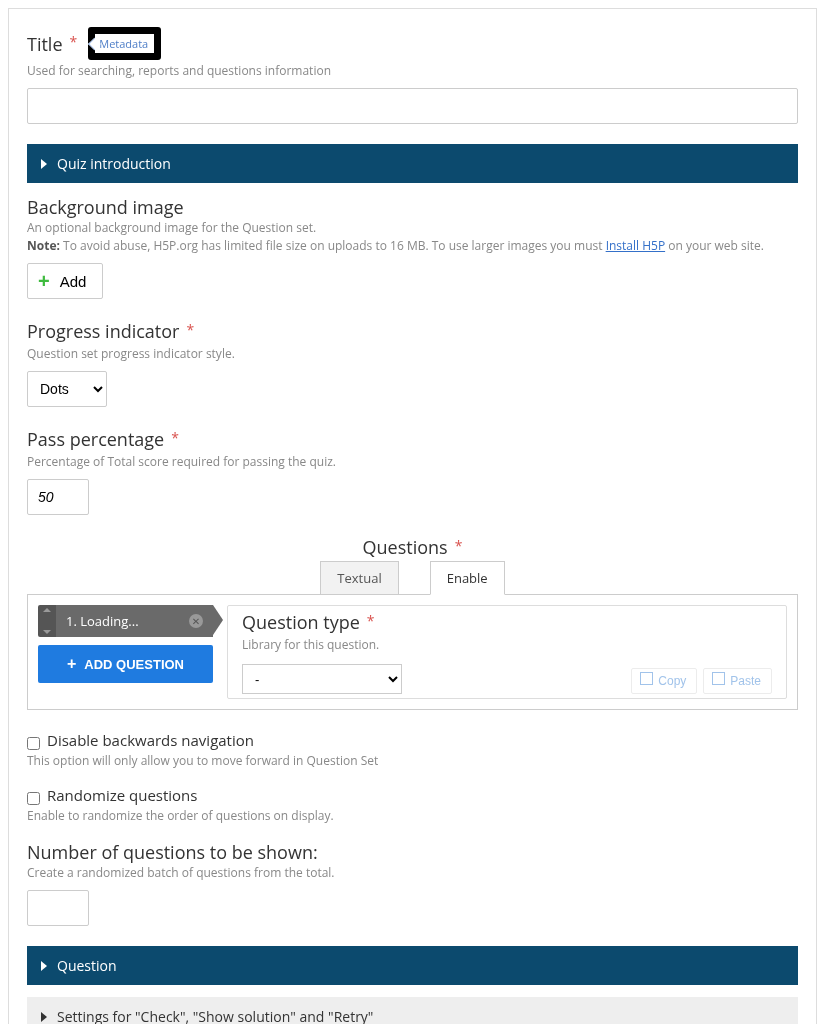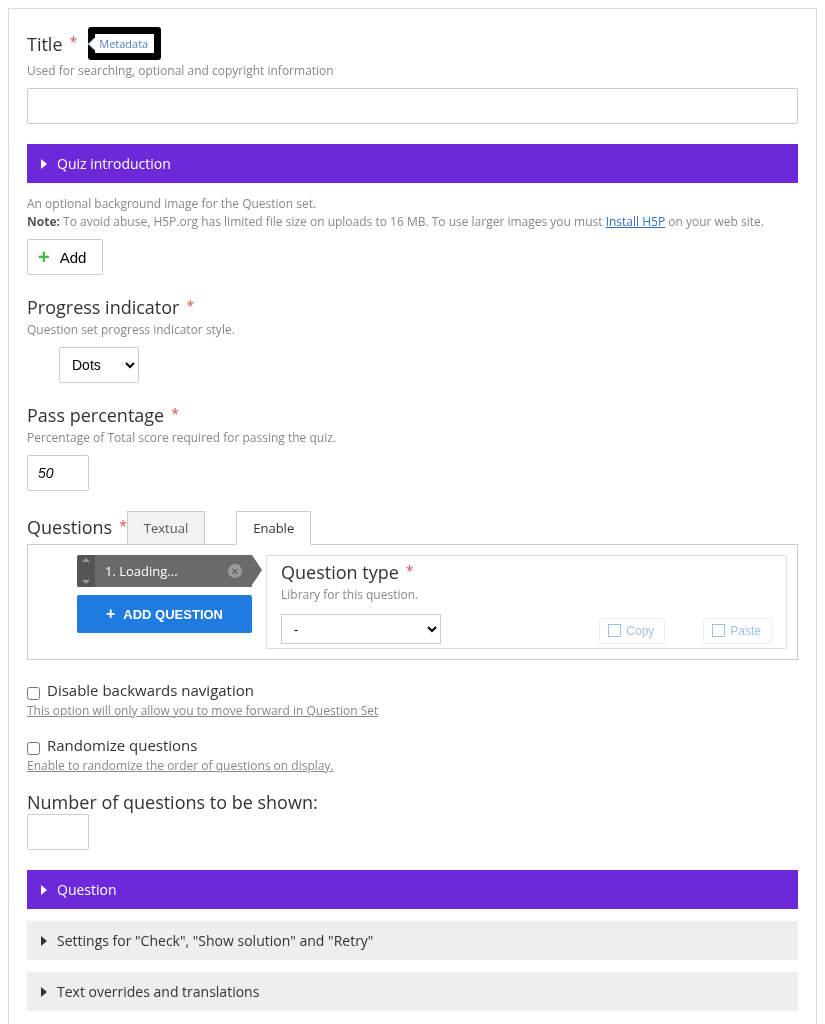--- a/index.html
+++ b/index.html
@@ -9,78 +9,79 @@
 .field-label-row { display: flex; align-items: center; gap: 7px; margin-bottom: 2px; }
 .field-label { font-size: 18px; color: #333; font-weight: 400; }
 .required { color: #d9534f; font-size: 14px; position: relative; top: -2px; }
 .metadata-tag { display: inline-flex; align-items: center; font-size: 11px; color: #4e7ec7; border: 7px solid #000000; border-radius: 3px; padding: 2px 6px 2px 4px; position: relative; margin-left: 4px; }
 .metadata-tag::before { content: ""; position: absolute; left: -5px; top: 50%; transform: translateY(-50%) rotate(45deg); width: 8px; height: 8px; border-left: 1px solid #a7c1e8; border-bottom: 1px solid #a7c1e8; background: #fff; }
 .field-desc { font-size: 12px; color: #888; margin-bottom: 8px; line-height: 1.5; }
 .field-desc b { color: #555; }
 .link { color: #3470c9; }
 .text-input { width: 100%; height: 36px; border: 1px solid #ccc; border-radius: 2px; padding: 6px 10px; font-size: 14px; }
 .small-input { width: 62px; height: 36px; border: 1px solid #ccc; border-radius: 2px; padding: 6px 10px; font-size: 14px; font-style: italic; }
-.select-input { height: 36px; border: 1px solid #ccc; border-radius: 2px; padding: 4px 8px; font-size: 14px; background: #fff; margin-left: 32px; }
+.select-input { height: 36px; border: 1px solid #ccc; border-radius: 2px; padding: 4px 8px; font-size: 14px; background: #fff; }
 .select-input.w80 { width: 80px; }
-.accordion { background: #6d28d9; color: #fff; padding: 10px 14px; font-size: 14px; display: flex; align-items: center; gap: 10px; cursor: pointer; margin-bottom: 18px; }
+.accordion { background: #0c4a6e; color: #fff; padding: 10px 14px; font-size: 14px; display: flex; align-items: center; gap: 10px; cursor: pointer; margin-bottom: 18px; }
 .accordion.light { background: #eee; color: #333; }
 .caret { width: 0; height: 0; border-top: 5px solid transparent; border-bottom: 5px solid transparent; border-left: 6px solid currentColor; display: inline-block; }
 .add-btn { display: inline-flex; align-items: center; gap: 10px; border: 1px solid #ccc; background: #fff; padding: 7px 16px 7px 10px; font-size: 15px; cursor: pointer; border-radius: 2px; }
 .plus-icon { color: #3fbb3f; font-size: 20px; font-weight: bold; line-height: 1; }
-.questions-header { display: flex; align-items: center; justify-content: flex-start; margin-bottom: 0; }
+.questions-header { display: flex; align-items: center; justify-content: space-between; margin-bottom: 0; flex-direction: column; }
 .tabs { display: flex; gap: 31px; }
 .tab { padding: 7px 16px; font-size: 13px; border: 1px solid #ccc; cursor: pointer; }
 .tab.inactive { background: #f2f2f2; color: #555; }
 .tab.active { background: #fff; border-bottom: 1px solid #fff; position: relative; z-index: 2; }
 .questions-panel { border: 1px solid #ccc; padding: 10px; margin-top: -1px; display: flex; gap: 14px; }
-.sidebar { width: 175px; flex-shrink: 0; margin-left: 39px; }
+.sidebar { width: 175px; flex-shrink: 0; }
 .question-item { display: flex; align-items: stretch; margin-bottom: 8px; }
 .reorder-col { width: 18px; background: #555; display: flex; flex-direction: column; justify-content: space-between; align-items: center; padding: 3px 0; border-radius: 2px 0 0 2px; }
 .reorder-arrow { width: 0; height: 0; border-left: 4px solid transparent; border-right: 4px solid transparent; }
 .reorder-arrow.up { border-bottom: 4px solid #999; }
 .reorder-arrow.down { border-top: 4px solid #999; }
 .question-chip { flex: 1; background: #6a6a6a; color: #fff; padding: 7px 10px; font-size: 13px; display: flex; align-items: center; justify-content: space-between; position: relative; }
 .question-chip::after { content: ""; position: absolute; right: -10px; top: 0; width: 0; height: 0; border-top: 15px solid transparent; border-bottom: 15px solid transparent; border-left: 10px solid #6a6a6a; }
 .remove-icon { width: 14px; height: 14px; border-radius: 50%; background: #999; color: #555; display: flex; align-items: center; justify-content: center; font-size: 10px; cursor: pointer; }
 .add-q-btn { width: 100%; background: #1f7be0; color: #fff; border: none; padding: 10px 0; font-size: 13px; font-weight: bold; cursor: pointer; display: flex; align-items: center; justify-content: center; gap: 8px; border-radius: 2px; }
 .add-q-btn .plus { font-size: 16px; }
 .question-body { flex: 1; border: 1px solid #ddd; padding: 4px 14px; border-radius: 2px; }
 .qt-row { display: flex; justify-content: space-between; align-items: flex-end; margin-top: 10px; }
 .qt-select { width: 160px; height: 30px; border: 1px solid #ccc; background: #fff; padding: 2px 8px; font-size: 13px; }
 .copy-paste { display: flex; gap: 6px; }
-.cp-btn { border: 1px solid #e8e8e8; background: #fff; color: #8ab5e6; padding: 5px 10px; font-size: 12px; display: flex; align-items: center; gap: 5px; cursor: pointer; border-radius: 2px; opacity: 0.8; margin-left: 32px; }
+.cp-btn { border: 1px solid #e8e8e8; background: #fff; color: #8ab5e6; padding: 5px 10px; font-size: 12px; display: flex; align-items: flex-start; gap: 5px; cursor: pointer; border-radius: 2px; opacity: 0.8; }
 .cp-ic { width: 11px; height: 11px; border: 1px solid #8ab5e6; position: relative; }
 .cp-ic::after { content: ""; position: absolute; width: 11px; height: 11px; border: 1px solid #8ab5e6; top: -3px; left: -3px; background: #fff; }
 .checkbox-row { display: flex; align-items: flex-end; gap: 7px; margin-bottom: 2px; }
 .checkbox-row input { width: 13px; height: 13px; }
 .checkbox-label { font-size: 15px; }
-.sub-desc { font-size: 12px; color: #888; margin-bottom: 16px; text-decoration: underline; }
+.sub-desc { font-size: 12px; color: #888; margin-bottom: 16px; }
 .accordion-block { margin-bottom: 12px; }
 </style>
 </head>
 <body>
 
 <div class="container">
 
   <div class="field-group">
     <div class="field-label-row">
       <span class="field-label">Title</span>
       <span class="required">*</span>
       <span class="metadata-tag">Metadata</span>
     </div>
-    <div class="field-desc">Used for searching, optional and copyright information</div>
+    <div class="field-desc">Used for searching, reports and questions information</div>
     <input type="text" class="text-input" value="" style="">
   </div>
 
   <div class="accordion accordion-block">
     <span class="caret"></span>
     <span>Quiz introduction</span>
   </div>
 
   <div class="field-group">
+    <div class="field-label">Background image</div>
     <div class="field-desc">
       <span>An optional background image for the Question set.</span><br>
       <b>Note:</b><span> To avoid abuse, H5P.org has limited file size on uploads to 16 MB. To use larger images you must </span><a href="#" class="link">Install H5P</a><span> on your web site.</span>
     </div>
     <button class="add-btn">
       <span class="plus-icon">+</span>
       <span>Add</span>
     </button>
   </div>
 
@@ -168,20 +169,21 @@
   <div>
     <div class="checkbox-row">
       <input type="checkbox" style="">
       <span class="checkbox-label">Randomize questions</span>
     </div>
     <div class="sub-desc">Enable to randomize the order of questions on display.</div>
   </div>
 
   <div class="field-group">
     <div class="field-label">Number of questions to be shown:</div>
+    <div class="field-desc">Create a randomized batch of questions from the total.</div>
     <input type="text" class="small-input" value="" style="">
   </div>
 
   <div class="accordion accordion-block">
     <span class="caret"></span>
     <span>Question</span>
   </div>
 
   <div class="accordion light accordion-block">
     <span class="caret"></span>

